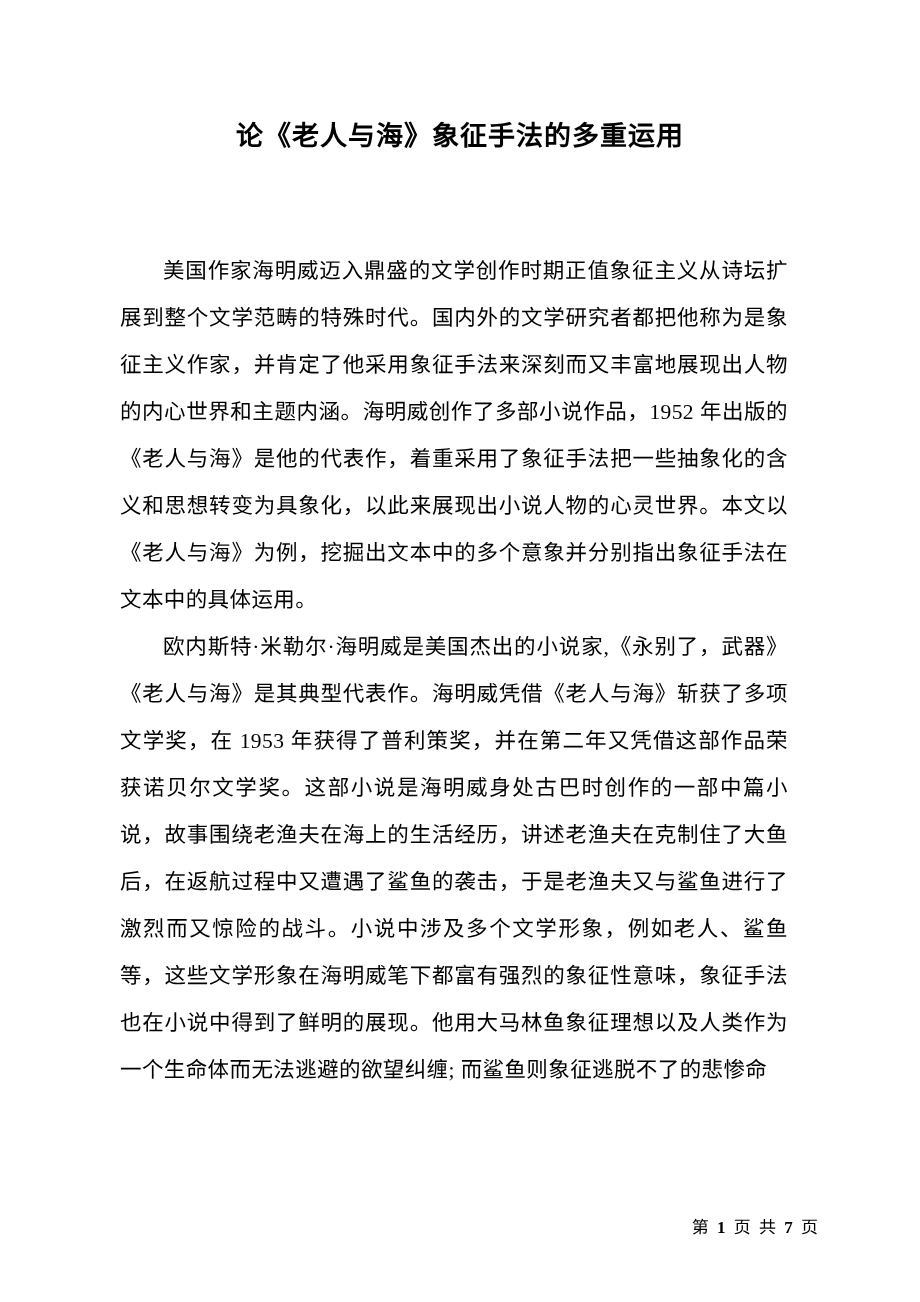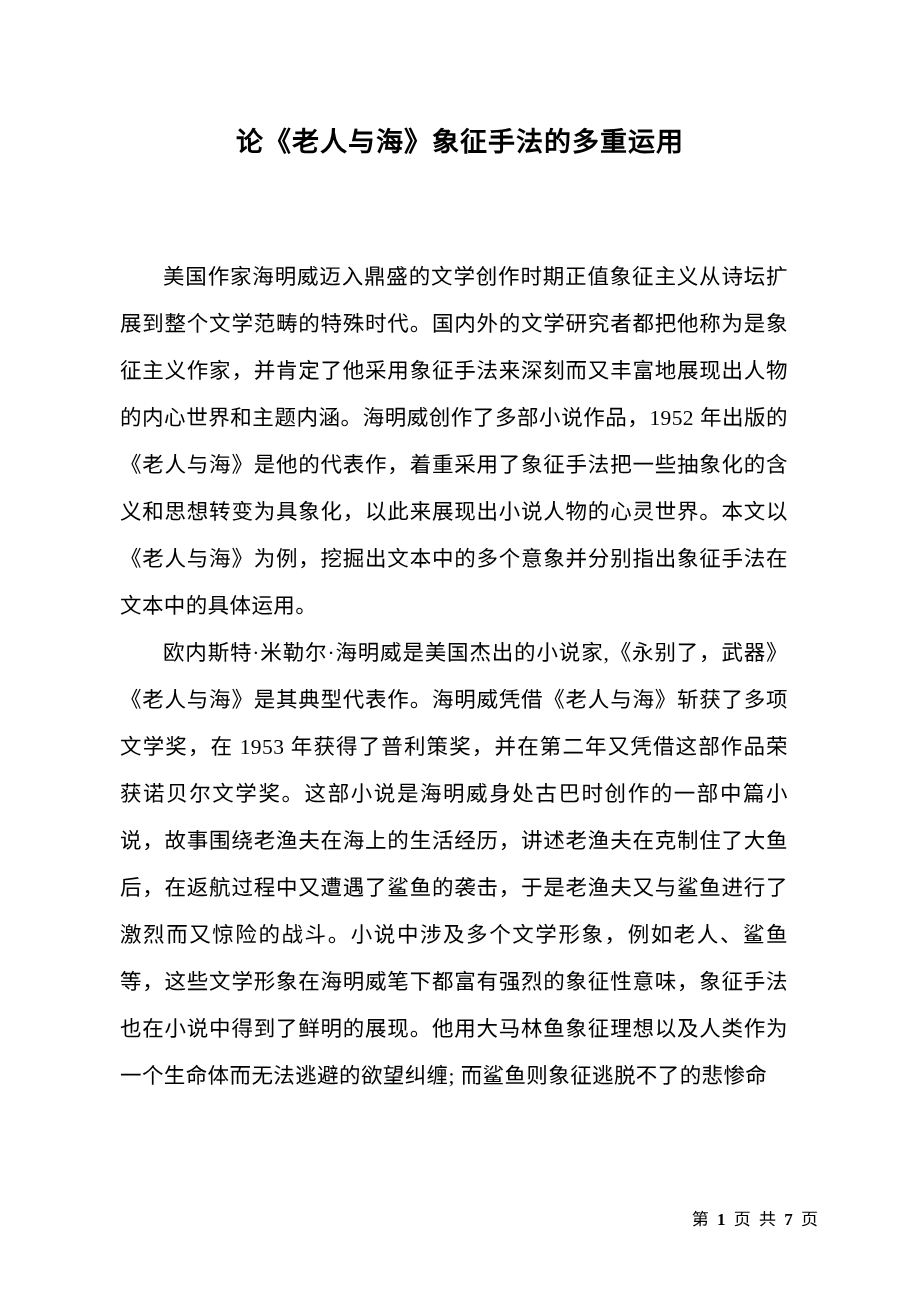--- a/index.html
+++ b/index.html
@@ -13,21 +13,21 @@
     height: 1302px;
     font-family: "Liberation Serif", "DejaVu Serif", serif;
     color: #000000;
     position: relative;
     overflow: hidden;
   }
   .page {
     width: 920px;
     height: 1302px;
     box-sizing: border-box;
-    padding: 6px;
+    padding: 0;
     position: relative;
   }
   .doc-title {
     text-align: center;
     font-size: 27px;
     font-weight: bold;
     letter-spacing: 1px;
     margin: 0;
     padding-top: 118px;
     line-height: 1.4;
@@ -47,21 +47,21 @@
     text-indent: 2em;
     letter-spacing: 0.4px;
   }
   p.para + p.para {
     margin-top: 0;
   }
   .footer {
     position: absolute;
     left: 0;
     right: 0;
-    bottom: 72px;
+    bottom: 64px;
     text-align: right;
     padding-right: 100px;
     font-size: 17px;
     letter-spacing: 2px;
     font-family: "Liberation Serif", "DejaVu Serif", serif;
   }
   .footer .num {
     font-weight: bold;
   }
 </style>

